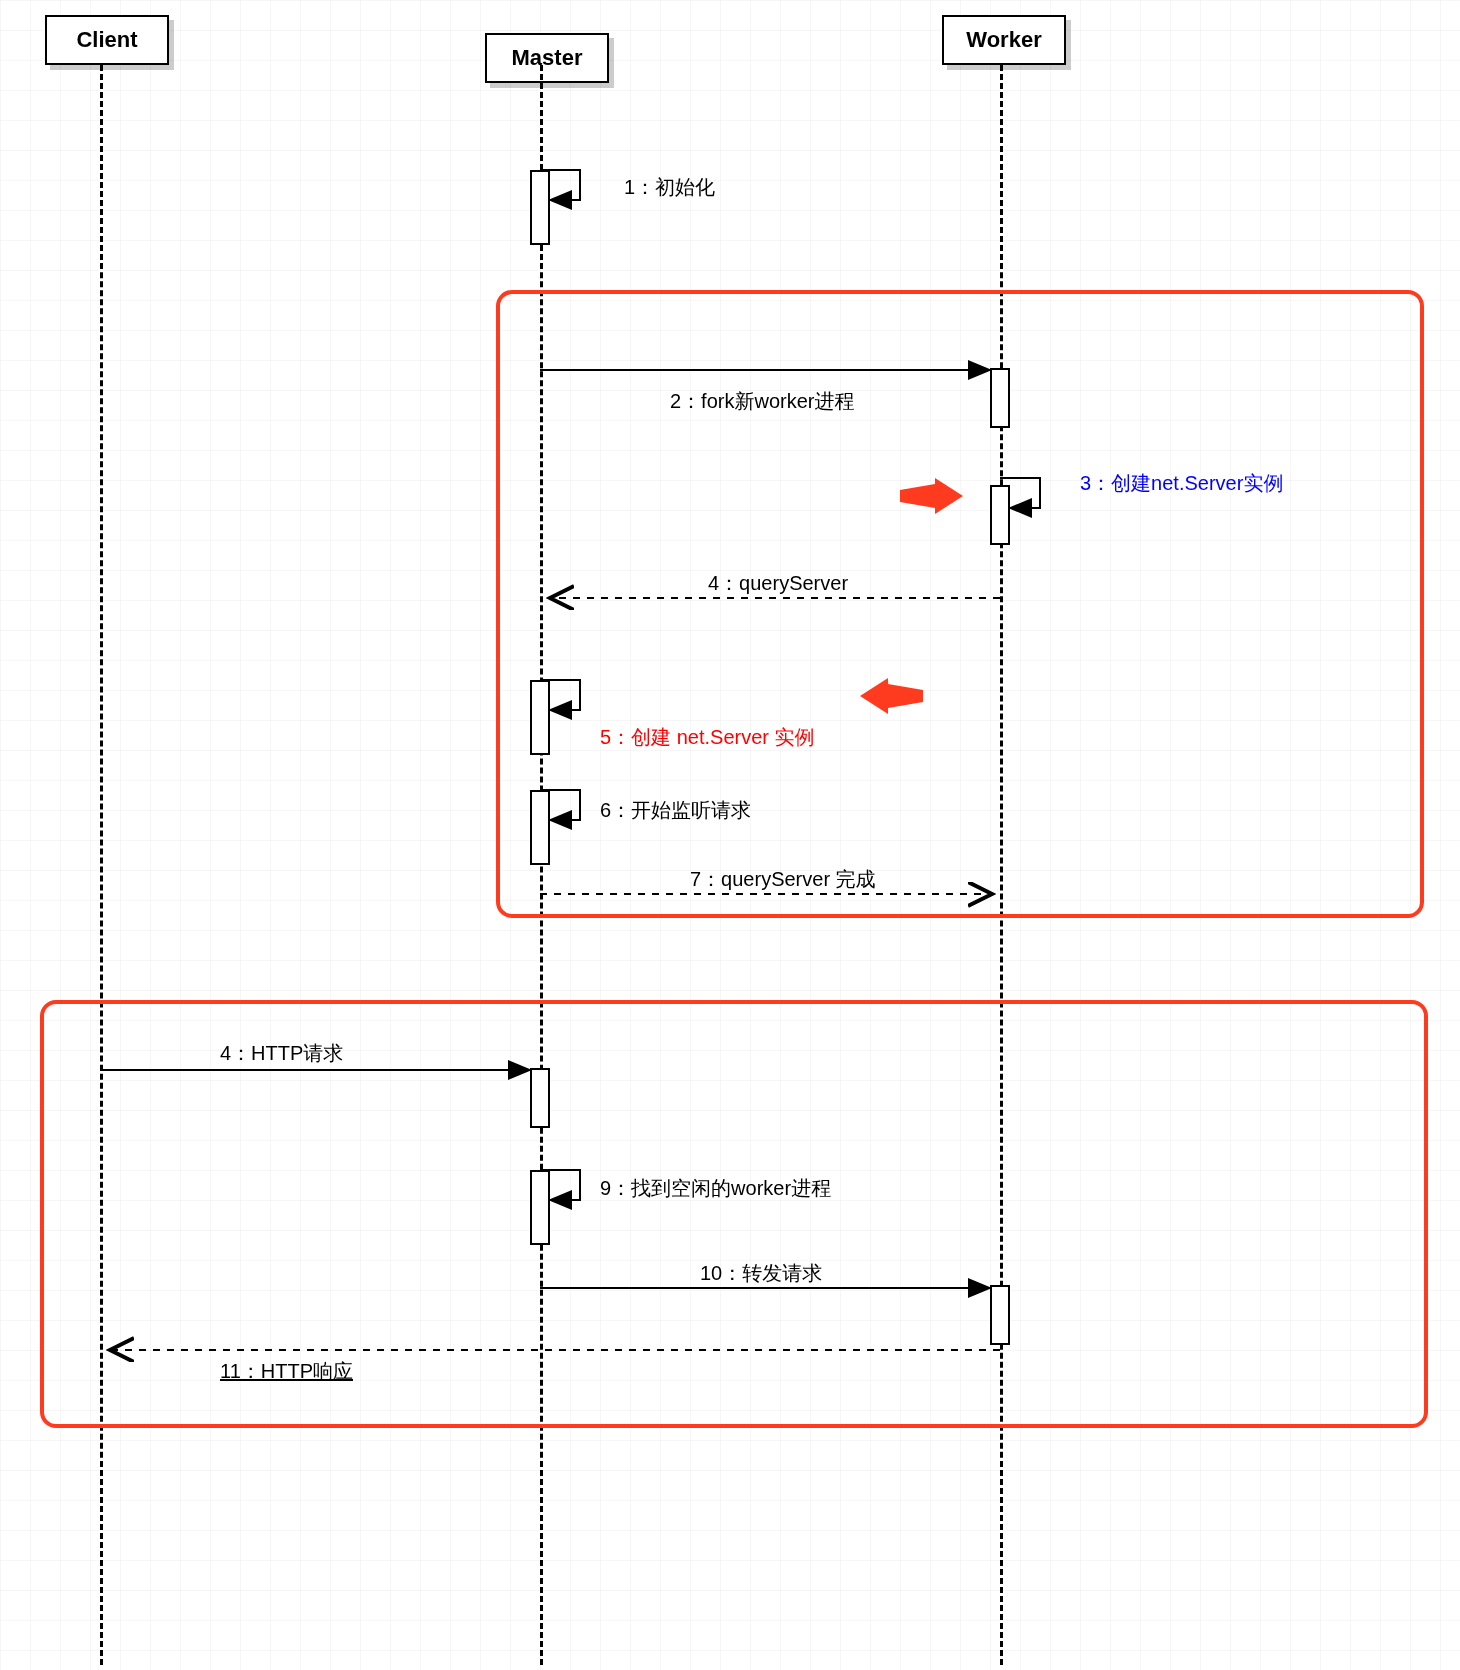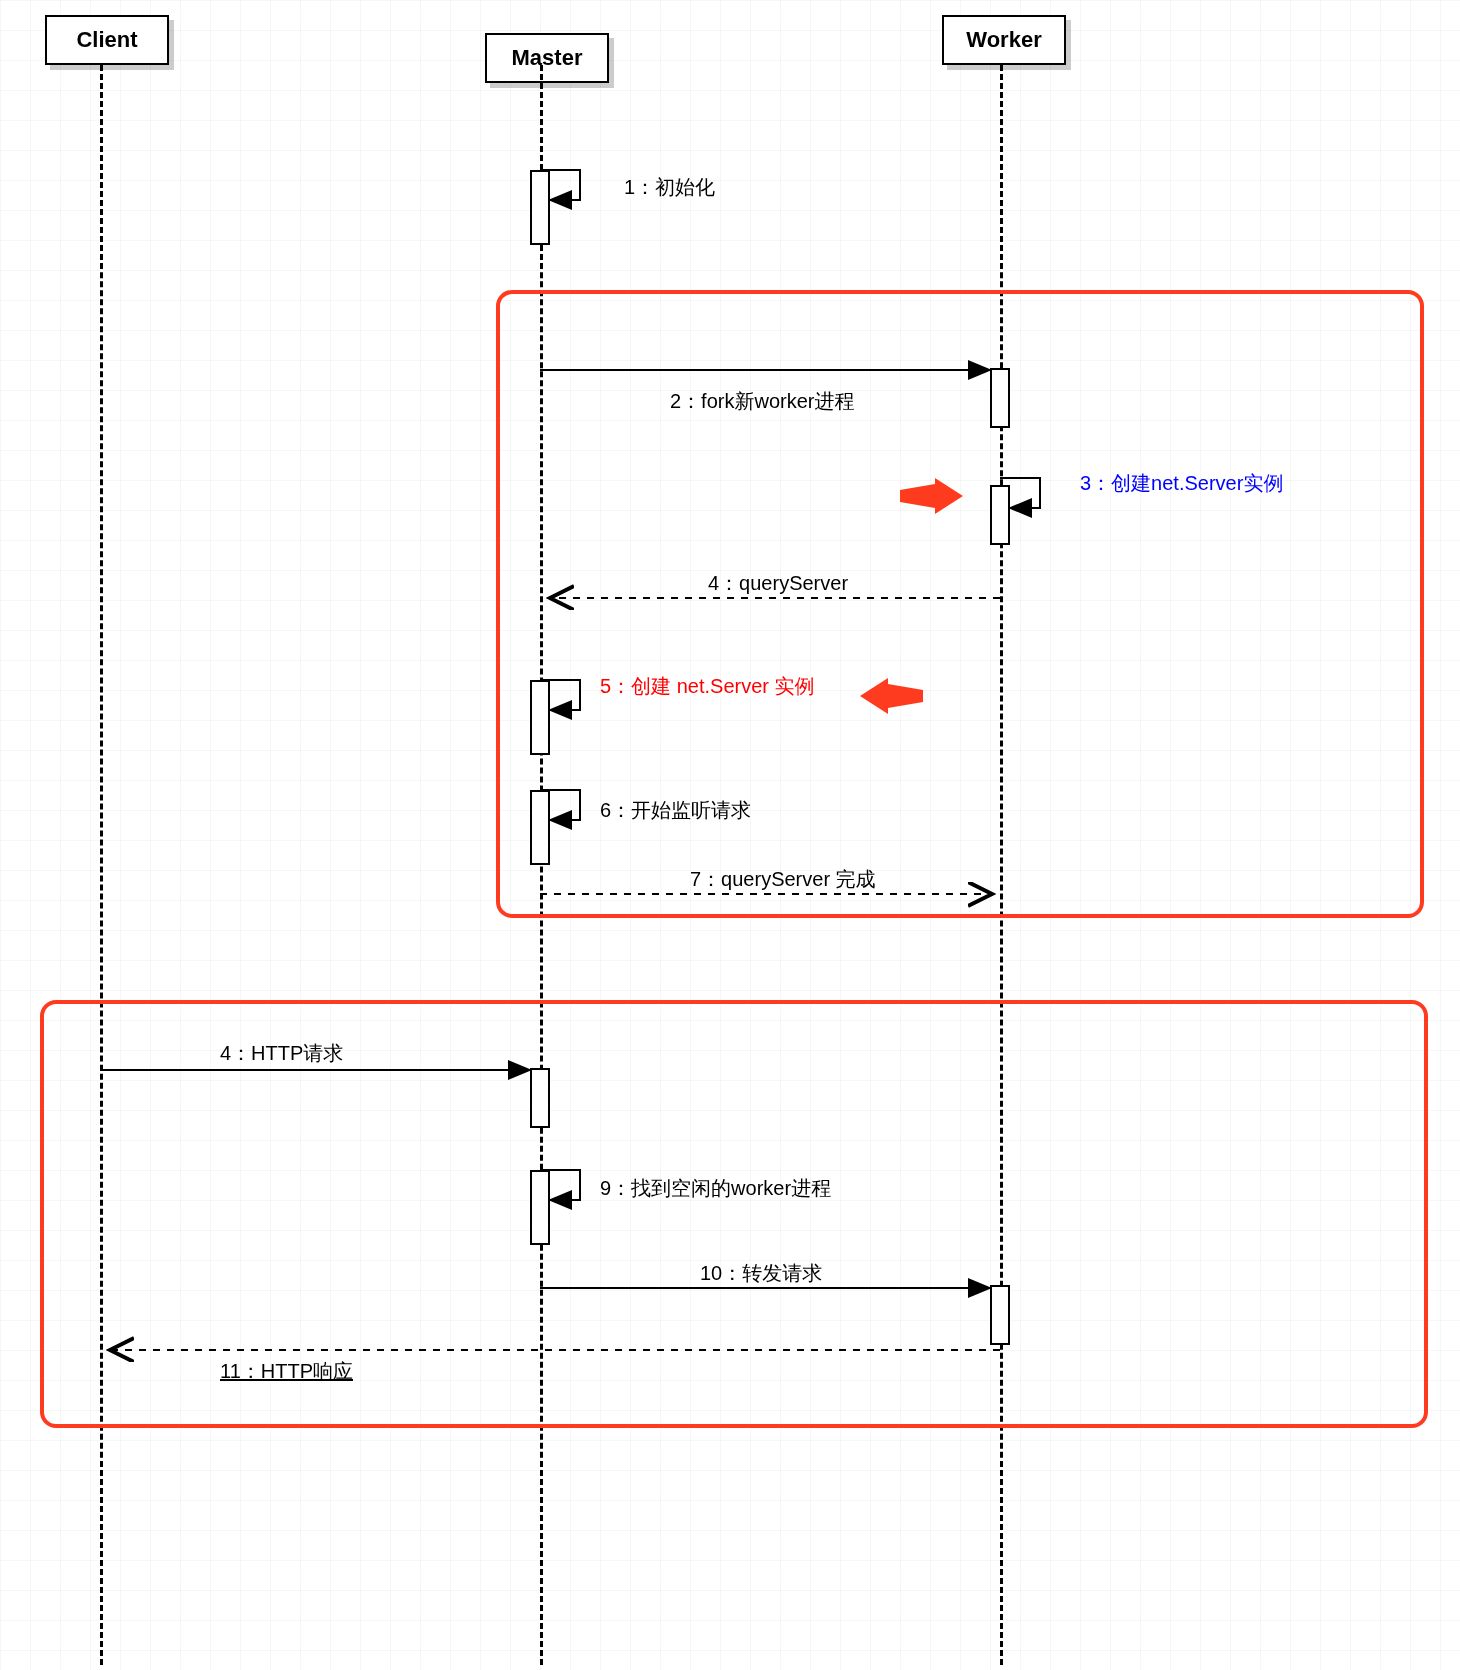--- a/index.html
+++ b/index.html
@@ -94,21 +94,21 @@
   <div class="activation" style="left:530px; top:1068px; height:60px;"></div>
 
   <div class="activation" style="left:530px; top:1170px; height:75px;"></div>
 
   <div class="activation" style="left:990px; top:1285px; height:60px;"></div>
 
   <div class="msg-label" style="left:600px; top:174px;margin-left:24px;">1：初始化</div>
   <div class="msg-label" style="left:670px; top:344px;margin-top:44px;">2：fork新worker进程</div>
   <div class="msg-label blue" style="left:1080px; top:470px;">3：创建net.Server实例</div>
   <div class="msg-label" style="left:708px; top:570px;">4：queryServer</div>
-  <div class="msg-label red" style="left:600px; top:673px;">5：创建 net.Server 实例</div>
+  <div class="msg-label red" style="left:600px; top:724px;">5：创建 net.Server 实例</div>
   <div class="msg-label" style="left:600px; top:797px;">6：开始监听请求</div>
   <div class="msg-label" style="left:690px; top:866px;">7：queryServer 完成</div>
   <div class="msg-label" style="left:220px; top:1040px;">4：HTTP请求</div>
   <div class="msg-label" style="left:600px; top:1175px;">9：找到空闲的worker进程</div>
   <div class="msg-label" style="left:700px; top:1260px;">10：转发请求</div>
   <div class="msg-label" style="left:220px; top:1358px;text-decoration:underline;">11：HTTP响应</div>
 
   <svg class="big-annot-arrow" style="left:895px; top:478px;" width="70" height="40">
     <polygon points="5,12 40,6 40,0 68,18 40,36 40,30 5,24" fill="#ff3b1f"></polygon>
   </svg>

